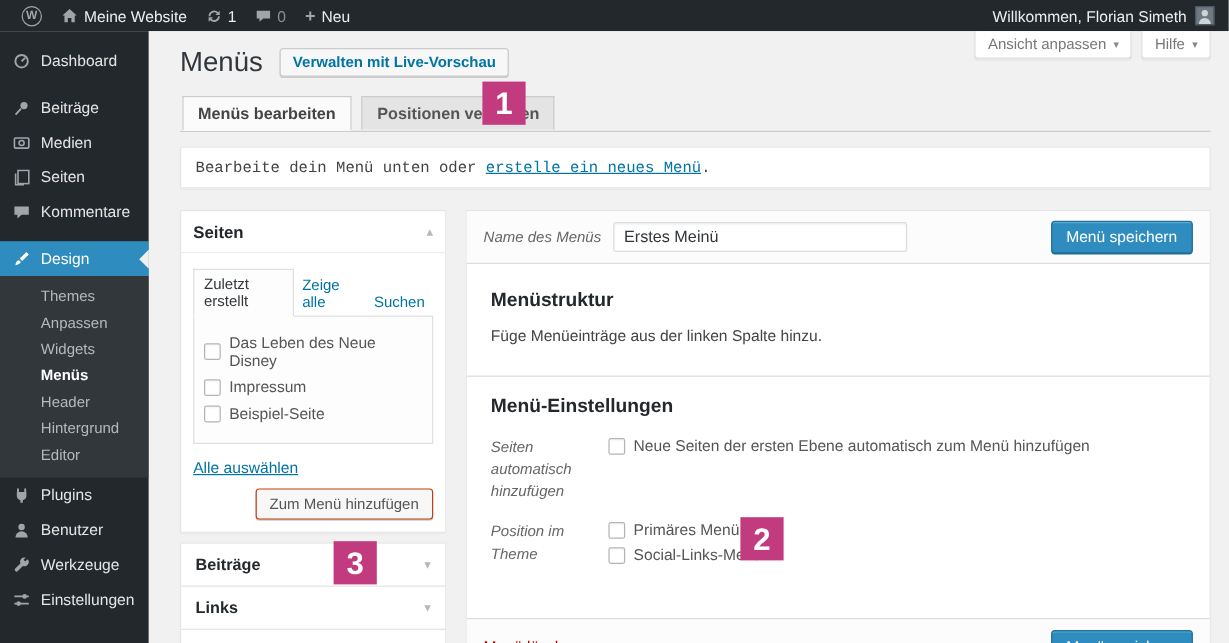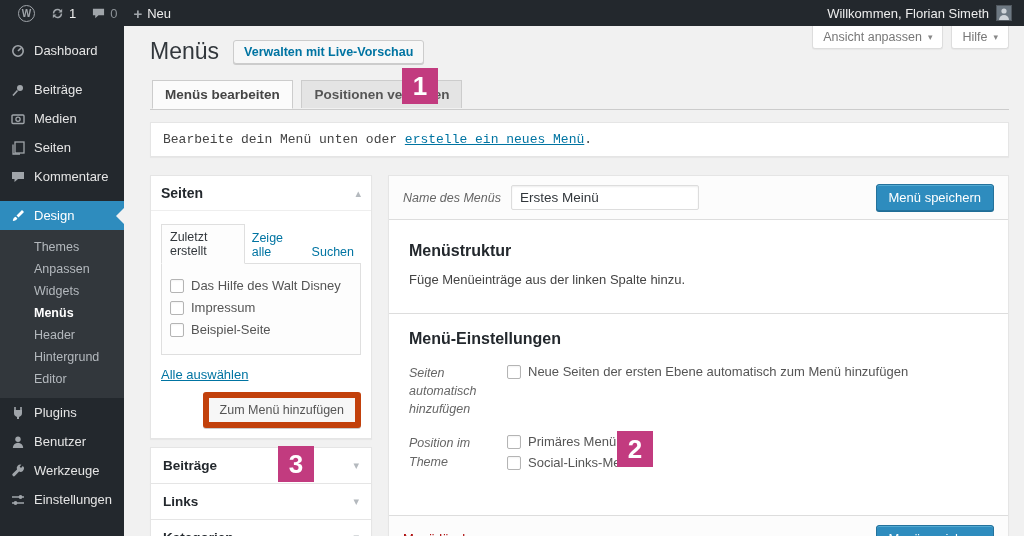--- a/index.html
+++ b/index.html
@@ -65,33 +65,33 @@
   .toggle { color:#b4b9be; font-size:11px; cursor:pointer; }
   .inside { padding:12px 10px 10px; }
   .inner-tabs { display:flex; align-items:flex-end; font-size:12.5px; position:relative; top:1px; }
   .inner-tab-active { padding:5px 8px; border:1px solid #dfdfdf; border-bottom:1px solid #fdfdfd; background:#fdfdfd; color:#32373c; cursor:pointer; }
   .inner-tab-link { padding:5px 7px; cursor:pointer; }
   .tabbed-panel { border:1px solid #dfdfdf; background:#fdfdfd; padding:10px 8px; min-height:78px; }
   .check-item { display:flex; align-items:center; gap:7px; margin:4px 0 7px; font-size:13px; color:#555; }
   .cb { width:14px; height:14px; border:1px solid #b4b4b4; background:#fff; border-radius:2px; flex-shrink:0; cursor:pointer; box-shadow:inset 0 1px 2px rgba(0,0,0,.05); }
   .select-row { margin-top:12px; font-size:13px; }
   .add-btn-row { margin-top:10px; text-align:right; }
-  .btn-secondary { padding:5px 11px; background:#f7f7f7; border:6px solid #c2410c; border-radius:3px; color:#555; font-size:12.5px; cursor:pointer; box-shadow:0 1px 0 #ccc; }
+  .btn-secondary { padding:5px 11px; background:#f7f7f7; border:1px solid #c2410c; border-radius:3px; color:#555; font-size:12.5px; cursor:pointer; box-shadow:0 1px 0 #ccc; }
 
   
   .accordion { background:#fff; border:1px solid #e5e5e5; box-shadow:0 1px 1px rgba(0,0,0,.04); padding:10px 12px; display:flex; align-items:center; justify-content:space-between; margin-top:-1px; cursor:pointer; position:relative; }
   .accordion.first { margin-top:8px; }
   .accordion-title { font-size:13.5px; font-weight:bold; color:#23282d; }
   .annotation-3 { left:127px; top:-2px; }
 
   
   .menu-panel { background:#fff; border:1px solid #e5e5e5; box-shadow:0 1px 1px rgba(0,0,0,.04); }
   .menu-header { display:flex; align-items:center; gap:10px; padding:8px 14px; border-bottom:1px solid #ddd; background:#fcfcfc; }
   .menu-name-label { font-style:italic; color:#666; font-size:12.5px; white-space:nowrap; }
-  .menu-name-input { width:188px; padding:4px 8px; border:1px solid #ddd; font-size:13.5px; color:#32373c; font-family:"Liberation Sans", sans-serif; box-shadow:inset 0 1px 2px rgba(0,0,0,.07); border-radius:2px; }
+  .menu-name-input { width:245px; padding:4px 8px; border:1px solid #ddd; font-size:13.5px; color:#32373c; font-family:"Liberation Sans", sans-serif; box-shadow:inset 0 1px 2px rgba(0,0,0,.07); border-radius:2px; }
   .flex-spacer { flex:1; }
   .btn-primary { padding:5px 12px; background:#2e8cbe; border:1px solid #24729c; border-radius:3px; color:#fff; font-size:13px; cursor:pointer; box-shadow:inset 0 1px 0 rgba(120,200,230,.5), 0 1px 0 #1f6d96;text-align:center; }
   .menu-body { padding:6px 20px 22px; }
   .section-title { font-size:16px; font-weight:bold; color:#23282d; margin-top:16px; }
   .hint { font-size:13px; color:#444; margin:12px 0 26px; }
   .divider { border-top:1px solid #ddd; margin:18px -20px 0; }
   .form-row { display:flex; margin-top:16px; }
   .form-label { width:88px; margin-right:10px; font-style:italic; color:#666; font-size:12.5px; line-height:1.45; flex-shrink:0; }
   .form-field { display:flex; flex-direction:column; gap:6px; position:relative; }
   .annotation-2 { left:110px; top:-3px; }
@@ -100,20 +100,28 @@
 </style>
 </head>
 <body>
 
 <div class="admin-bar">
   <div class="ab-item">
     <span class="wp-logo">W</span>
   </div>
   <div class="ab-item">
     <span class="ab-icon">
+      <svg width="14" height="14" viewBox="0 0 14 14">
+          <path d="M7 1.5 13 7h-1.7v5.5H8.5V9h-3v3.5H2.7V7H1z" fill="currentColor"></path>
+        </svg>
+    </span>
+    <span>Meine Website</span>
+  </div>
+  <div class="ab-item">
+    <span class="ab-icon">
       <svg width="13" height="13" viewBox="0 0 14 14">
           <path d="M3.5 7a3.5 3.5 0 0 1 6-2.4L8 6h4V2l-1.4 1.4A5 5 0 0 0 2 7z" fill="currentColor"></path>
           <path d="M10.5 7a3.5 3.5 0 0 1-6 2.4L6 8H2v4l1.4-1.4A5 5 0 0 0 12 7z" fill="currentColor"></path>
         </svg>
     </span>
     <span>1</span>
   </div>
   <div class="ab-item">
     <span class="ab-icon">
       <svg width="13" height="13" viewBox="0 0 14 14">
@@ -284,21 +292,21 @@
           </div>
           <div class="inside">
             <div class="inner-tabs">
               <span class="inner-tab-active">Zuletzt erstellt</span>
               <a class="link inner-tab-link" style="text-decoration:none;">Zeige alle</a>
               <a class="link inner-tab-link" style="text-decoration:none;">Suchen</a>
             </div>
             <div class="tabbed-panel">
               <div class="check-item">
                 <span class="cb"></span>
-                <span>Das Hilfe des Walt Disney</span>
+                <span>Das Leben des Neue Disney</span>
               </div>
               <div class="check-item">
                 <span class="cb"></span>
                 <span>Impressum</span>
               </div>
               <div class="check-item">
                 <span class="cb"></span>
                 <span>Beispiel-Seite</span>
               </div>
             </div>

